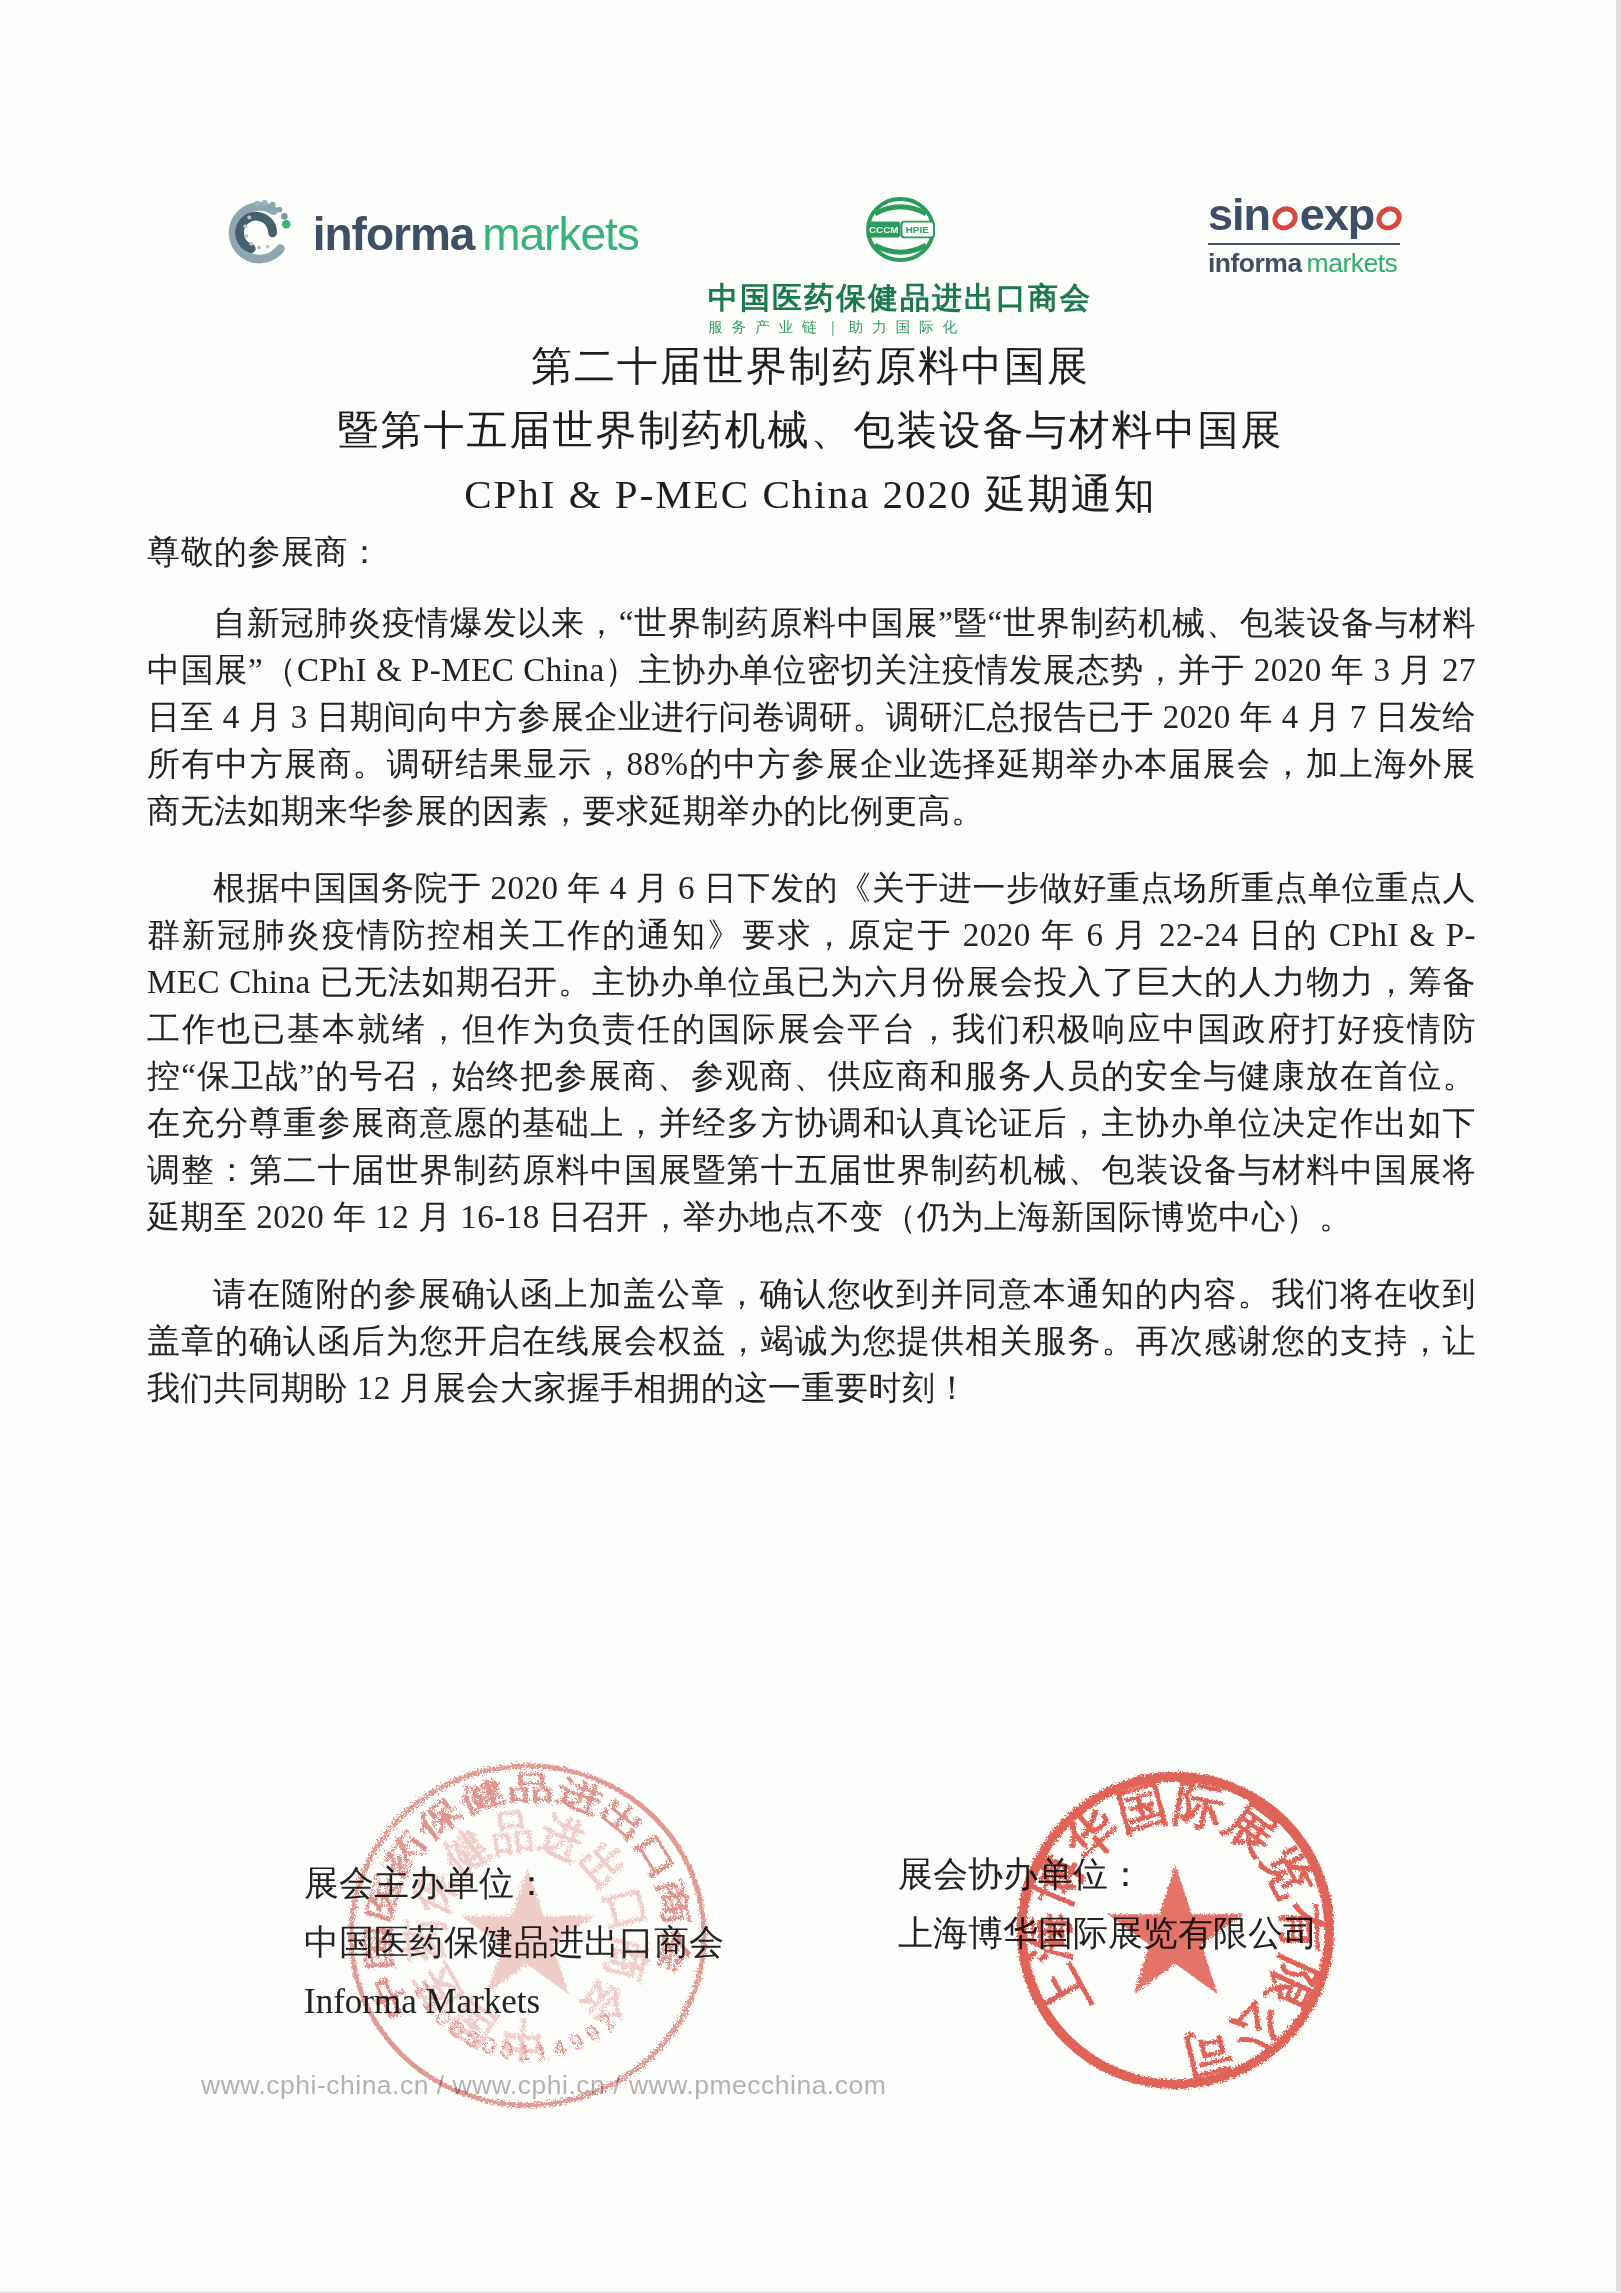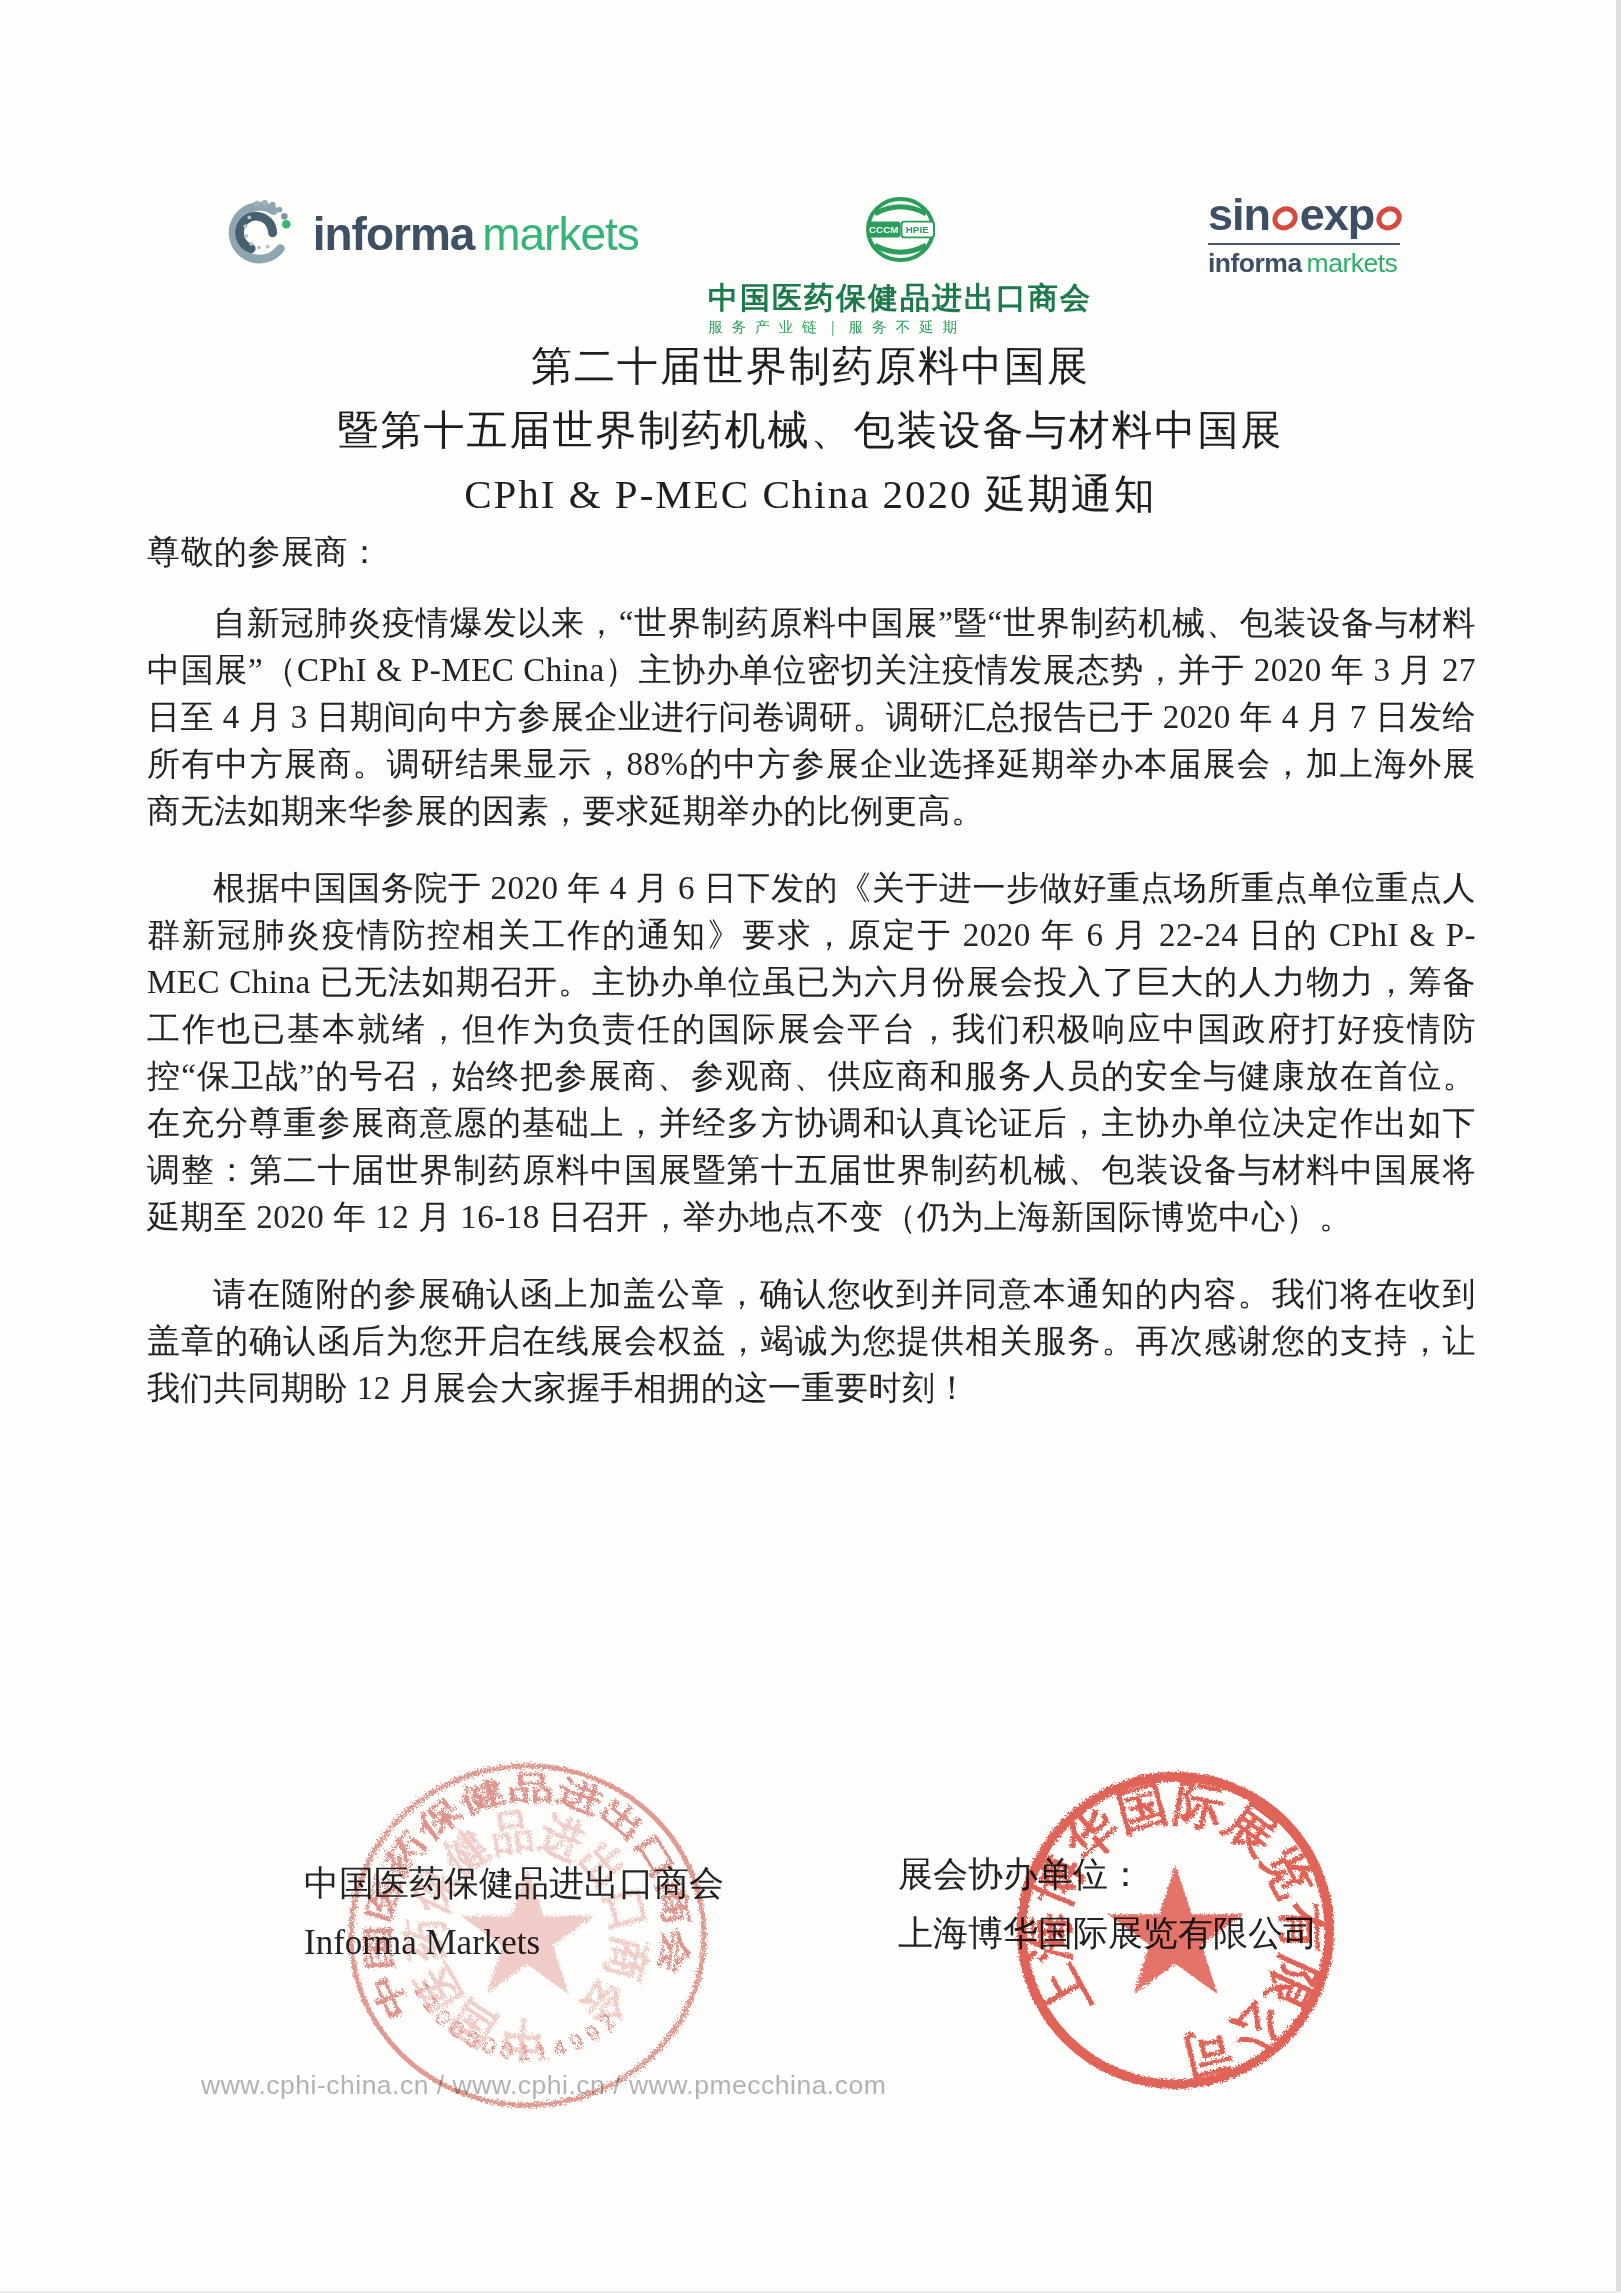--- a/index.html
+++ b/index.html
@@ -90,21 +90,21 @@
         <path d="M 10,18 Q 36,4 62,18" fill="none" stroke="#2a9d5a" stroke-width="5"></path>
         <path d="M 10,50 Q 36,64 62,50" fill="none" stroke="#2a9d5a" stroke-width="5"></path>
         <rect x="2" y="26" width="34" height="16" rx="3" fill="#2a9d5a"></rect>
         <rect x="37" y="26" width="33" height="16" rx="3" fill="#ffffff" stroke="#2a9d5a" stroke-width="2"></rect>
         <text x="19" y="38" font-family="Liberation Sans, DejaVu Sans, sans-serif" font-size="10" font-weight="700" fill="#ffffff" text-anchor="middle">CCCM</text>
         <text x="53" y="38" font-family="Liberation Sans, DejaVu Sans, sans-serif" font-size="10" font-weight="700" fill="#2a9d5a" text-anchor="middle">HPIE</text>
       </svg>
     </span>
     <span class="txt">
       <span class="name">中国医药保健品进出口商会</span>
-      <span class="tagline">服务产业链｜服务不延期</span>
+      <span class="tagline">服务产业链｜助力国际化</span>
     </span>
   </div>
 
   <div class="logo-sino">
     <div class="sino-main">
         <span>sin</span>
         <span class="sino-o"></span>
         <span>exp</span>
         <span class="sino-o"></span>
       </div>
@@ -120,20 +120,21 @@
 </div>
 
 <div class="letter">
   <div class="salutation">尊敬的参展商：</div>
   <p>自新冠肺炎疫情爆发以来，“世界制药原料中国展”暨“世界制药机械、包装设备与材料中国展”（CPhI &amp; P-MEC China）主协办单位密切关注疫情发展态势，并于 2020 年 3 月 27 日至 4 月 3 日期间向中方参展企业进行问卷调研。调研汇总报告已于 2020 年 4 月 7 日发给所有中方展商。调研结果显示，88%的中方参展企业选择延期举办本届展会，加上海外展商无法如期来华参展的因素，要求延期举办的比例更高。</p>
   <p>根据中国国务院于 2020 年 4 月 6 日下发的《关于进一步做好重点场所重点单位重点人群新冠肺炎疫情防控相关工作的通知》要求，原定于 2020 年 6 月 22-24 日的 CPhI &amp; P-MEC China 已无法如期召开。主协办单位虽已为六月份展会投入了巨大的人力物力，筹备工作也已基本就绪，但作为负责任的国际展会平台，我们积极响应中国政府打好疫情防控“保卫战”的号召，始终把参展商、参观商、供应商和服务人员的安全与健康放在首位。在充分尊重参展商意愿的基础上，并经多方协调和认真论证后，主协办单位决定作出如下调整：第二十届世界制药原料中国展暨第十五届世界制药机械、包装设备与材料中国展将延期至 2020 年 12 月 16-18 日召开，举办地点不变（仍为上海新国际博览中心）。</p>
   <p>请在随附的参展确认函上加盖公章，确认您收到并同意本通知的内容。我们将在收到盖章的确认函后为您开启在线展会权益，竭诚为您提供相关服务。再次感谢您的支持，让我们共同期盼 12 月展会大家握手相拥的这一重要时刻！</p>
 </div>
 
 <div class="sig sig-host">
+  <div>展会主办单位：</div>
   <div>中国医药保健品进出口商会</div>
   <div>Informa Markets</div>
 </div>
 
 <div class="sig sig-co">
   <div>展会协办单位：</div>
   <div>上海博华国际展览有限公司</div>
 </div>
 
 <div class="footer-sites">www.cphi-china.cn  /  www.cphi.cn  /  www.pmecchina.com</div>

